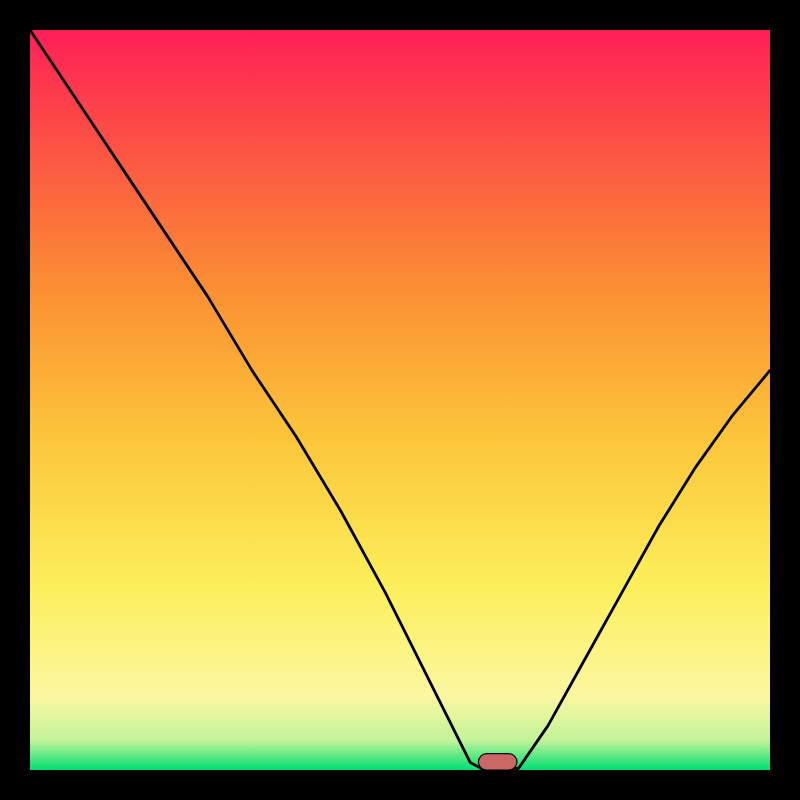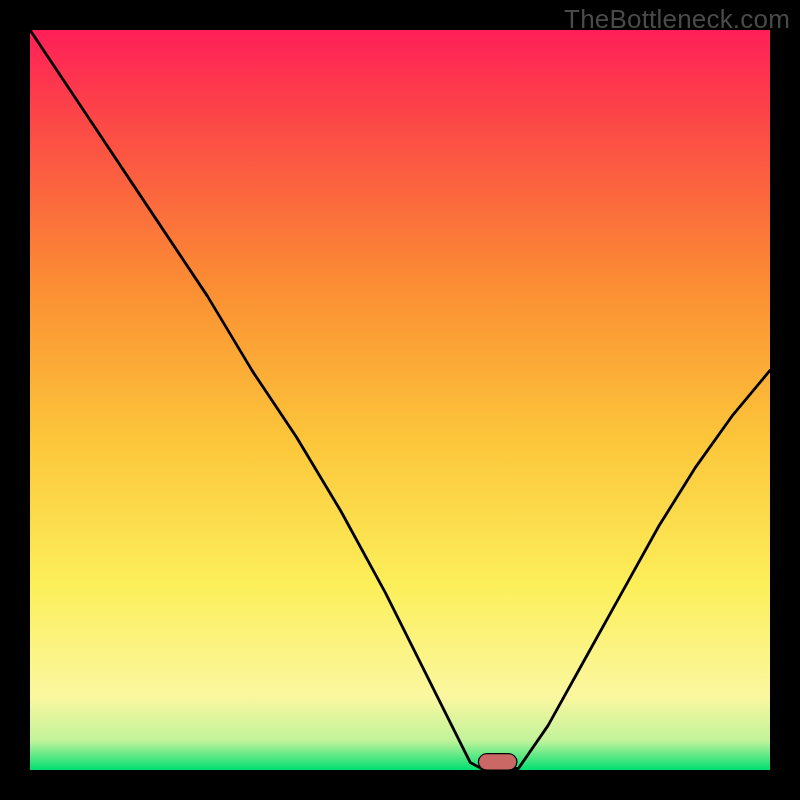--- a/index.html
+++ b/index.html
@@ -38,21 +38,20 @@
     font-size: 26px;
     font-weight: 500;
     letter-spacing: 0.2px;
     user-select: none;
   }
 </style>
 </head>
 <body>
 
 <div class="frame">
-  <div class="watermark">TheBottleneck.com</div>
 
   <div class="plot-area">
     <svg viewBox="0 0 740 740" preserveAspectRatio="none">
       <defs>
         <linearGradient id="bgGrad" x1="0" y1="1" x2="0" y2="0">
             <stop offset="0.0%" stop-color="#00df72"></stop>
             <stop offset="4.0%" stop-color="#c2f39a"></stop>
             <stop offset="10.0%" stop-color="#fbf7a0"></stop>
             <stop offset="25.0%" stop-color="#fcef5a"></stop>
             <stop offset="45.0%" stop-color="#fcc53a"></stop>

